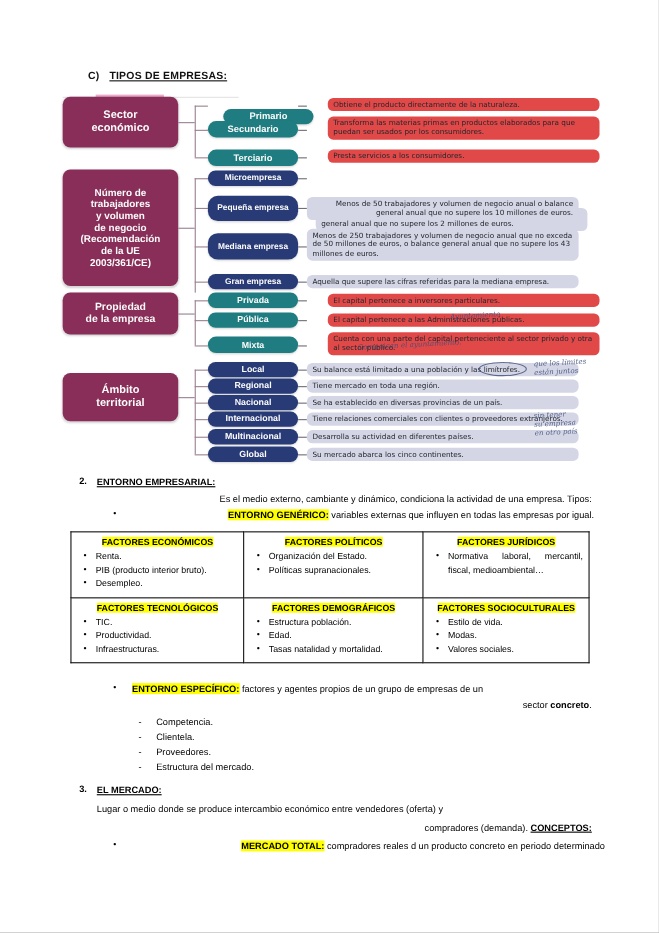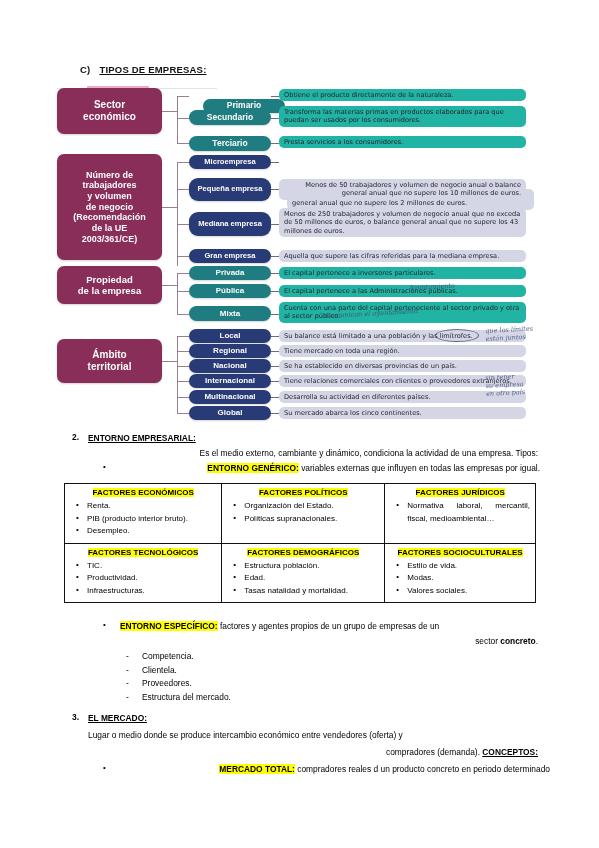--- a/index.html
+++ b/index.html
@@ -49,21 +49,21 @@
     box-shadow:0 1px 2px rgba(0,0,0,.16);
   }
   .pill.teal{background:#157f83;}
   .pill.navy{background:#25397c;}
   
   .desc{
     position:absolute;color:#20242b;line-height:1.28;
     padding:2px 5px 2px 5px;border-radius:5px;
     font-family:"DejaVu Sans",sans-serif;
   }
-  .desc.t{background:#14b8a6;}
+  .desc.t{background:#ef4444;margin-left:19px;}
   .desc.b{background:#d6d9ea;}
   .dash{position:absolute;height:1px;background:#6d6d76;width:8px;}
   
   .hw{
     position:absolute;color:#3b4a7a;font-family:"DejaVu Serif",serif;
     font-style:italic;font-size:6.5px;line-height:1.25;
     transform:rotate(-3deg);transform-origin:left top;opacity:.85;
   }
   .hw-circle{
     position:absolute;border:1px solid #3b4a7a;border-radius:50%;

